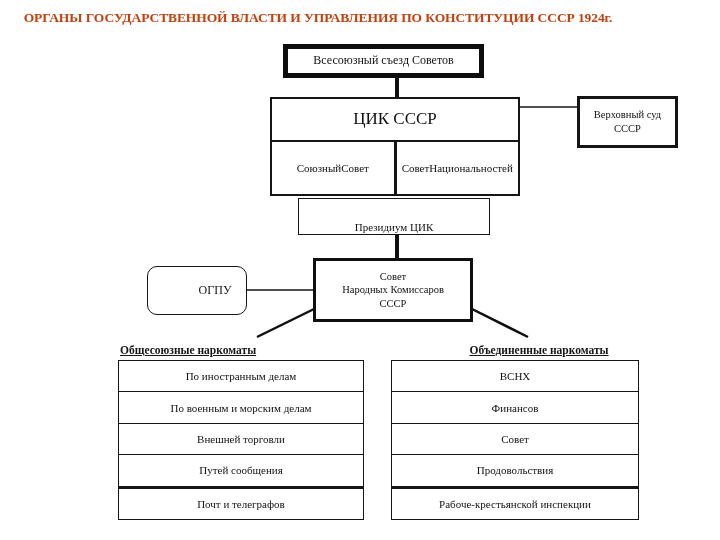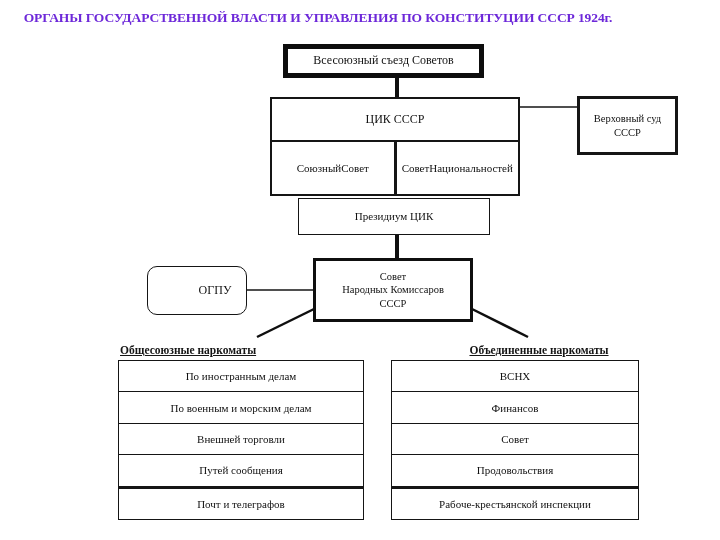--- a/index.html
+++ b/index.html
@@ -4,35 +4,35 @@
 <style>
   html,body{margin:0;padding:0;}
   body{
     width:720px;height:540px;position:relative;background:#ffffff;
     font-family:"Liberation Serif","DejaVu Serif",serif;color:#111111;
     overflow:hidden;
   }
   .abs{position:absolute;box-sizing:border-box;}
   .title{
     left:0;top:10px;width:636px;text-align:center;
-    font-weight:bold;font-size:13.5px;letter-spacing:-0.1px;color:#6d28d9;
+    font-weight:bold;font-size:13.5px;letter-spacing:-0.1px;color:#c2410c;
   }
   .box{
     border:1.5px solid #151515;background:#ffffff;
     display:flex;align-items:center;justify-content:center;
     text-align:center;font-size:11px;line-height:1.3;
   }
   .congress{left:283px;top:44px;width:201px;height:34px;border:5px solid #0d0d0d;font-size:12px;}
   .tsik{left:270px;top:97px;width:250px;height:99px;border:2px solid #151515;display:flex;flex-direction:column;align-items:stretch;justify-content:flex-start;padding:0;}
-  .tsik-label{height:41px;display:flex;align-items:center;justify-content:center;font-size:12px;}
+  .tsik-label{height:41px;display:flex;align-items:center;justify-content:center;font-size:17px;}
   .chambers{flex:1;display:flex;border-top:2px solid #151515;}
   .chamber{flex:1;display:flex;flex-direction:row;align-items:center;justify-content:center;font-size:11px;line-height:1.35;}
   .chamber.right-ch{border-left:3px solid #151515;}
-  .court{left:577px;top:96px;width:101px;height:59px;border:3px solid #151515;font-size:10.5px;flex-direction:column;display:flex;}
-  .presidium{left:298px;top:198px;width:192px;height:37px;}
+  .court{left:577px;top:96px;width:101px;height:52px;border:3px solid #151515;font-size:10.5px;flex-direction:column;display:flex;}
+  .presidium{left:298px;top:198px;width:192px;height:37px;align-items:flex-end;}
   .sovnarkom{left:313px;top:258px;width:160px;height:64px;border:3.5px solid #0f0f0f;flex-direction:column;display:flex;font-size:10.5px;}
   .ogpu{left:147px;top:266px;width:100px;height:49px;border-radius:10px;font-size:12px;padding-left:36px;}
   .col-header{
     top:344px;font-weight:bold;font-size:11.5px;text-decoration:underline;color:#151515;
   }
   .col-header.left-h{left:120px;width:246px;text-align:left;}
   .col-header.right-h{left:415px;width:248px;text-align:center;}
   .ntable{
     top:360px;height:160px;border:1.5px solid #151515;background:#fff;
     display:flex;flex-direction:column;

